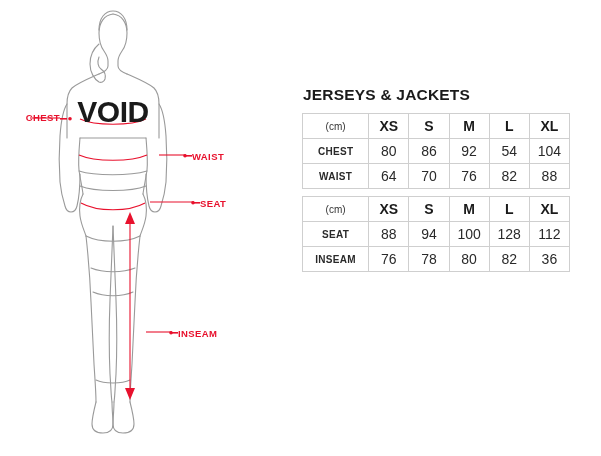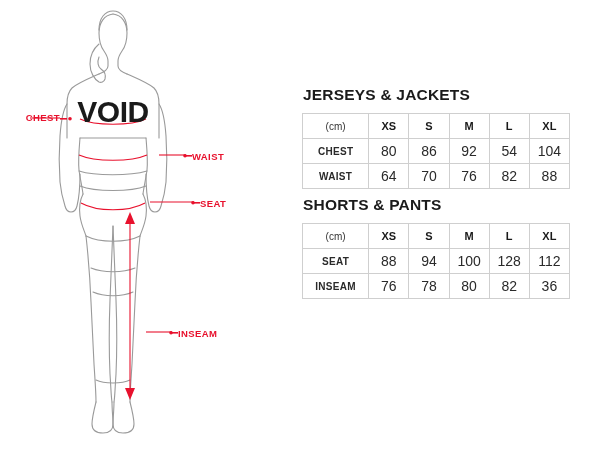--- a/index.html
+++ b/index.html
@@ -75,21 +75,21 @@
     font-size: 14px;
     color: #2a2a2a;
     font-weight: normal;
     padding: 0;
   }
   table.size-table col.c-label { width: 66px; }
   table.size-table col.c-size  { width: 40px; }
 
   table.size-table thead th {
     font-weight: bold;
-    font-size: 11px;
+    font-size: 14px;
     color: #1a1a1a;
   }
   table.size-table thead th.unit {
     font-weight: normal;
     font-size: 10px;
     color: #333;
   }
   table.size-table tbody th.rowlabel {
     font-weight: bold;
     text-align: center;
@@ -226,21 +226,20 @@
           <td>70</td>
           <td>76</td>
           <td>82</td>
           <td>88</td>
         </tr>
       </tbody>
     </table>
   </div>
 
   <div class="table-block" id="block-shorts">
-    <div class="table-title">SHORTS &amp; PANTS</div>
     <table class="size-table">
       <colgroup>
         <col class="c-label">
           <col class="c-size">
           <col class="c-size">
           <col class="c-size">
           <col class="c-size">
           <col class="c-size">
       </colgroup>
       <thead>

